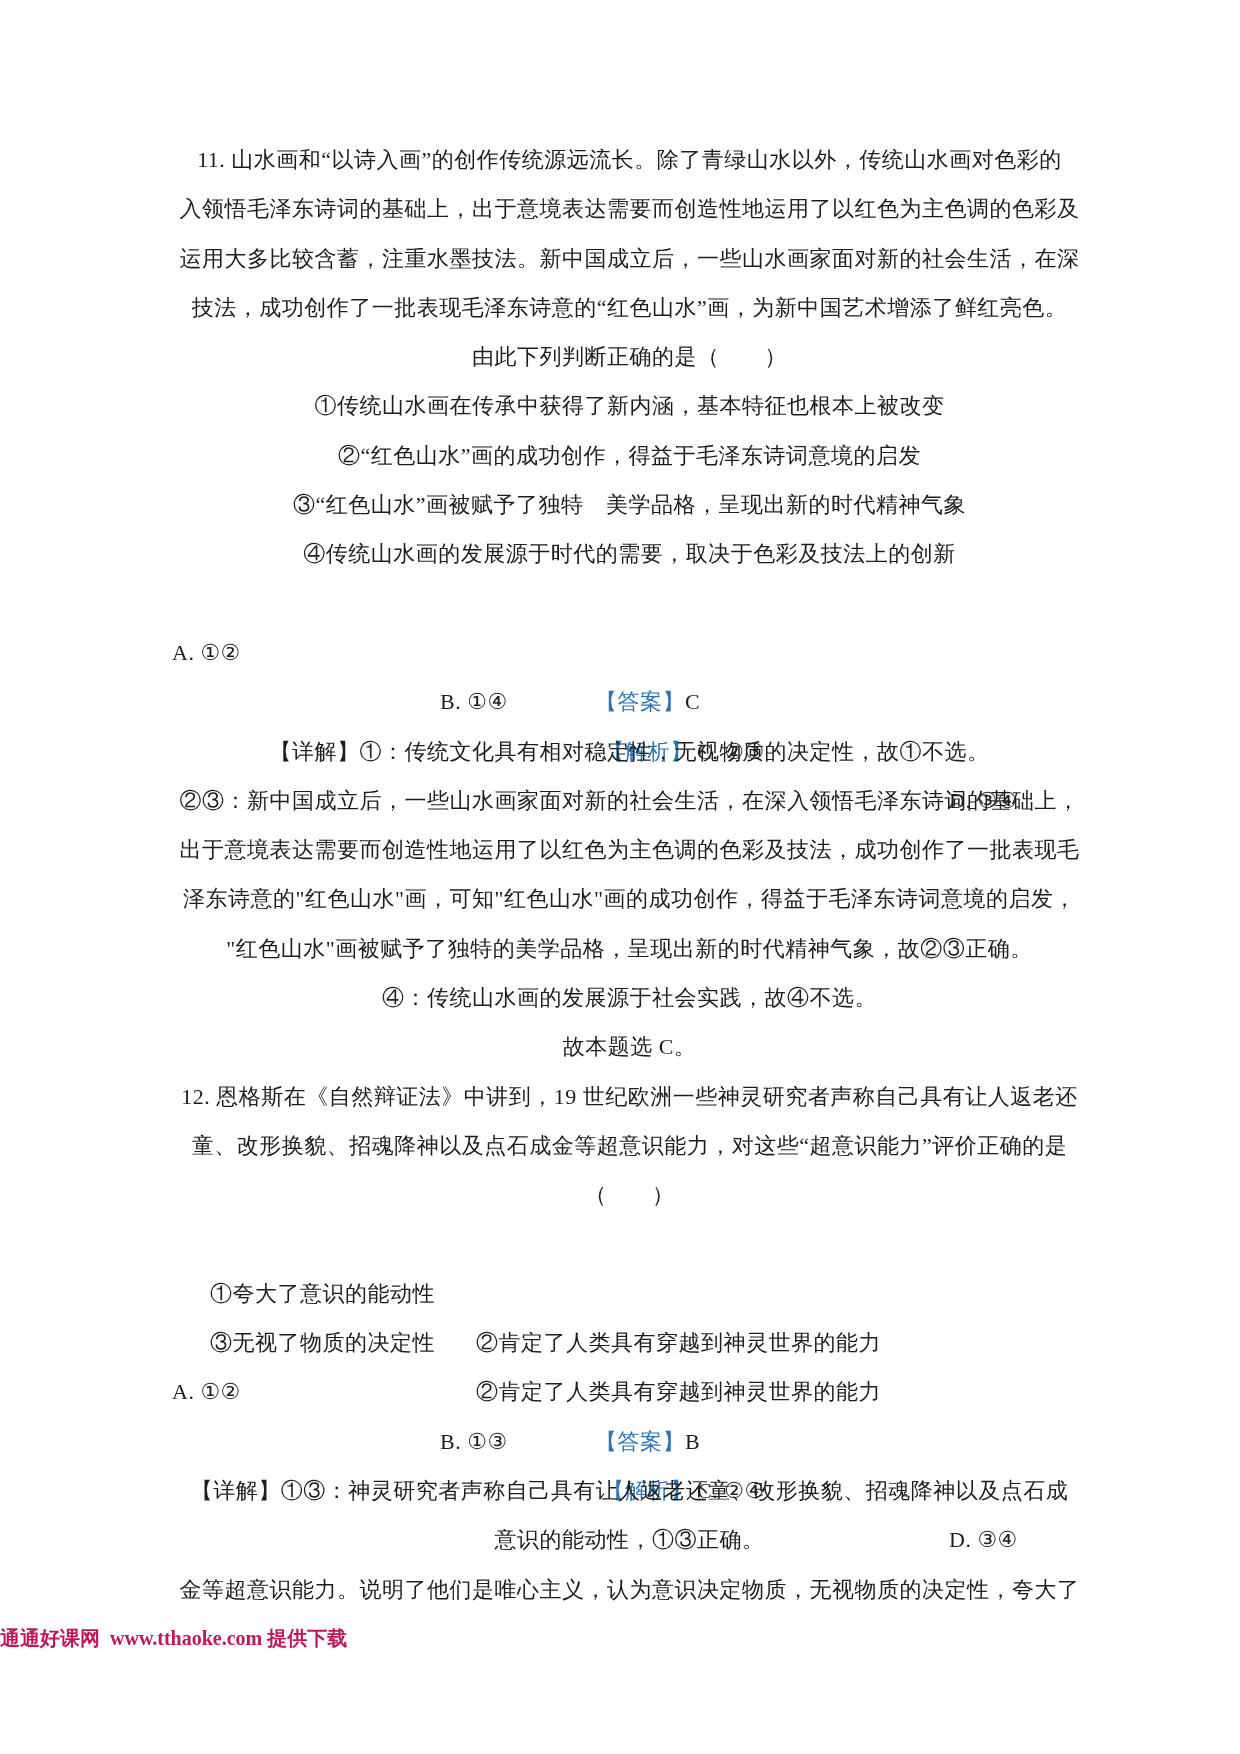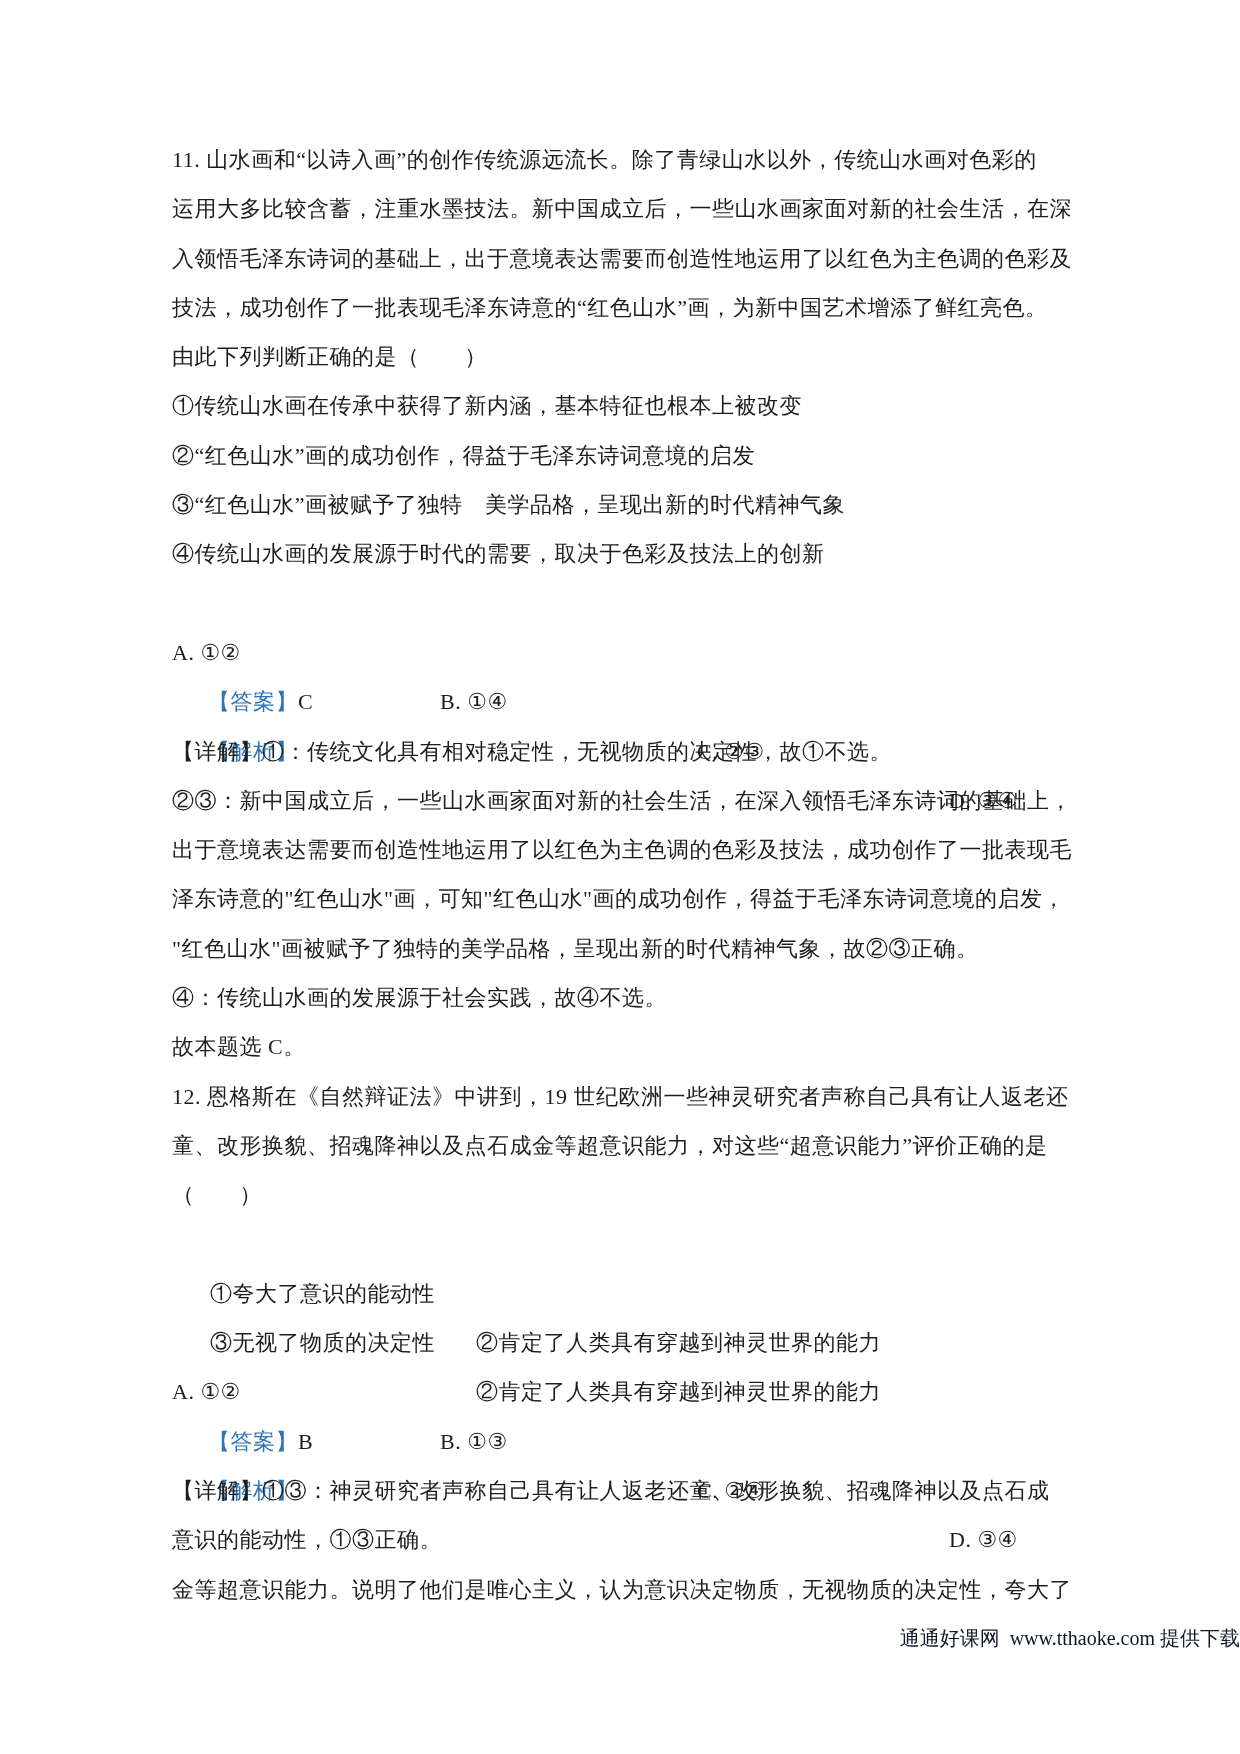--- a/index.html
+++ b/index.html
@@ -16,48 +16,50 @@
     left: 172px; top: 135px;
     width: 915px;
   }
   .line {
     height: 49.3px;
     line-height: 49.3px;
     font-size: 22px;
     white-space: pre;
     position: relative;
     letter-spacing: 0.5px;
+    text-align: center;
   }
   .opt-a { position: absolute; left: 0; }
   .opt-b { position: absolute; left: 268px; }
   .opt-c { position: absolute; left: 525px; }
   .opt-d { position: absolute; left: 777px; }
   .col-left { position: absolute; left: 0; margin-left: 38px; }
   .col-right { position: absolute; left: 304px; }
   .blue { color: #2E74B5; }
   .footer {
     position: absolute;
     left: 0; top: 1614px;
     width: 1240px;
-    text-align: right;
+    text-align: left;
     font-size: 20px;
     line-height: 48px;
     white-space: pre;
-    color: #0f172a;
+    color: #be185d;
+    font-weight: bold;
   }
 </style>
 </head>
 <body>
 
 <div class="content">
 
   <section>
     <div class="line">11. 山水画和“以诗入画”的创作传统源远流长。除了青绿山水以外，传统山水画对色彩的</div>
+    <div class="line">入领悟毛泽东诗词的基础上，出于意境表达需要而创造性地运用了以红色为主色调的色彩及</div>
     <div class="line">运用大多比较含蓄，注重水墨技法。新中国成立后，一些山水画家面对新的社会生活，在深</div>
-    <div class="line">入领悟毛泽东诗词的基础上，出于意境表达需要而创造性地运用了以红色为主色调的色彩及</div>
     <div class="line">技法，成功创作了一批表现毛泽东诗意的“红色山水”画，为新中国艺术增添了鲜红亮色。</div>
     <div class="line">由此下列判断正确的是（　　）</div>
 
     <div class="line">①传统山水画在传承中获得了新内涵，基本特征也根本上被改变</div>
     <div class="line">②“红色山水”画的成功创作，得益于毛泽东诗词意境的启发</div>
     <div class="line">③“红色山水”画被赋予了独特　美学品格，呈现出新的时代精神气象</div>
     <div class="line">④传统山水画的发展源于时代的需要，取决于色彩及技法上的创新</div>
 
     <div class="line">
       <span class="opt-a">A. ①②</span>

